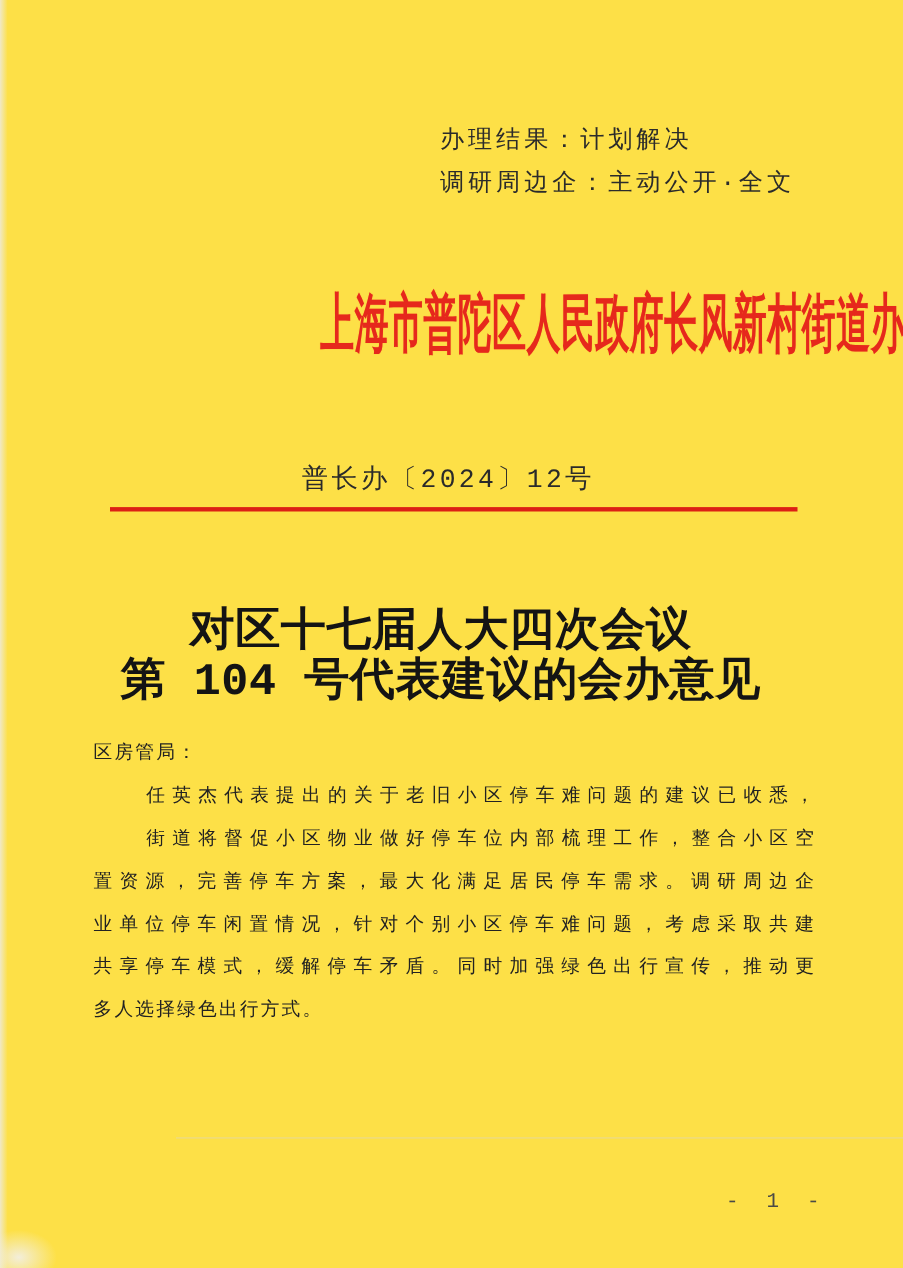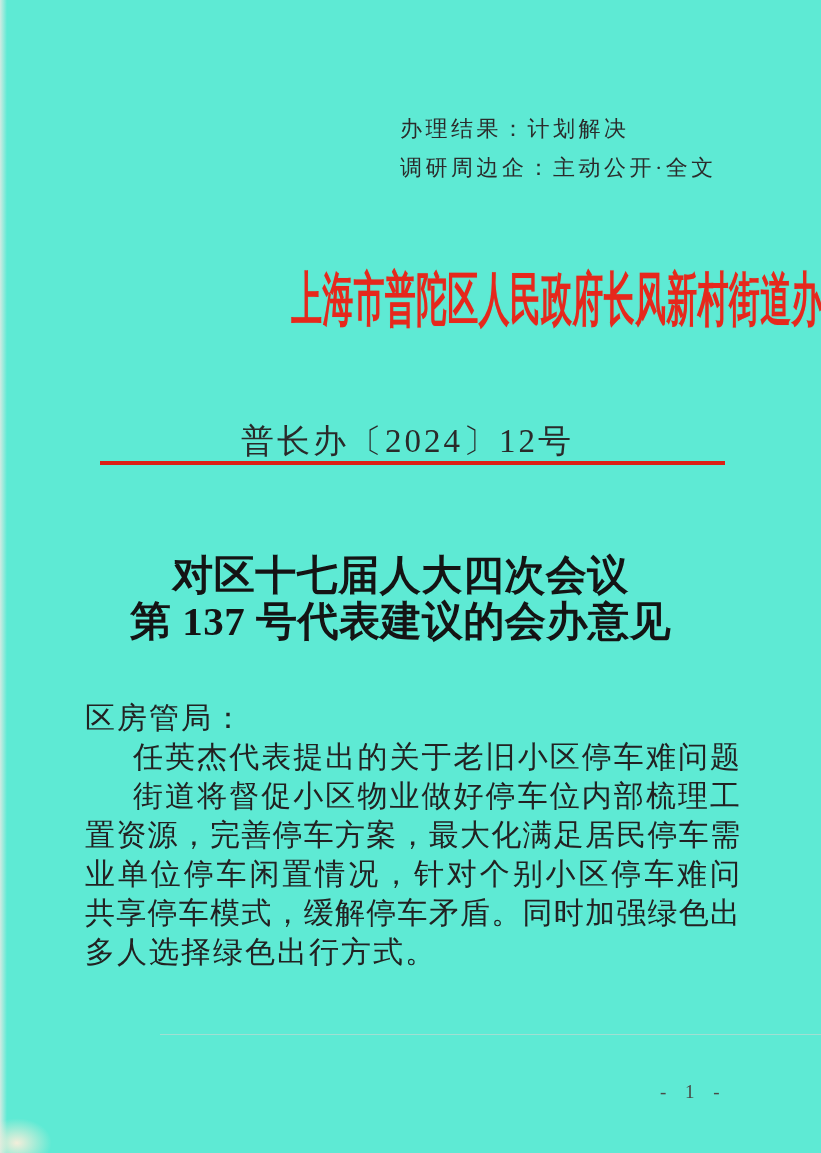--- a/index.html
+++ b/index.html
@@ -4,23 +4,23 @@
 <style>
   html, body {
     margin: 0;
     padding: 0;
     background: #ffffff;
   }
   .page {
     position: relative;
     width: 821px;
     height: 1153px;
-    background: #5eead4;
+    background: #fde047;
     overflow: hidden;
-    font-family: Liberation Serif, serif;
+    font-family: Liberation Mono, monospace;
     color: #1f1f1f;
   }
   
   .scan-edge-left {
     position: absolute;
     left: 0; top: 0;
     width: 7px; height: 1153px;
     background: linear-gradient(to right, #edebe6, rgba(255,255,255,0));
     opacity: .8;
   }
@@ -67,21 +67,21 @@
     transform-origin: 50% 50%;
     white-space: nowrap;
     text-shadow: 0 0 1px rgba(230,40,28,.4);
   }
 
   .doc-number {
     position: absolute;
     left: 80px; top: 419px;
     width: 655px;
     text-align: center;
-    font-size: 33px;
+    font-size: 24px;
     letter-spacing: 3px;
     color: #2a2a2a;
   }
 
   .red-rule {
     position: absolute;
     left: 100px; top: 461px;
     width: 625px; height: 4px;
     background: #dc2015;
   }
@@ -93,23 +93,23 @@
     text-align: center;
     font-weight: 700;
     font-size: 41px;
     line-height: 46px;
     letter-spacing: 0.5px;
     color: #141414;
   }
 
   .body-text {
     position: absolute;
-    left: 85px; top: 698px;
+    left: 85px; top: 666px;
     width: 656px;
-    font-size: 30px;
+    font-size: 17px;
     line-height: 39px;
     color: #222222;
   }
   .body-text .line {
     letter-spacing: 2px;
     white-space: nowrap;
   }
   .body-text .line.full {
     white-space: normal;
     letter-spacing: 1px;
@@ -148,21 +148,21 @@
   <div class="masthead">
     <span class="masthead-text">上海市普陀区人民政府长风新村街道办事处文件</span>
   </div>
 
   <div class="doc-number">普长办〔2024〕12号</div>
 
   <div class="red-rule"></div>
 
   <div class="subject">
     <div>对区十七届人大四次会议</div>
-    <div>第 137 号代表建议的会办意见</div>
+    <div>第 104 号代表建议的会办意见</div>
   </div>
 
   <div class="body-text">
     <div class="line">区房管局：</div>
     <div class="line full indent">任英杰代表提出的关于老旧小区停车难问题的建议已收悉，</div>
     <div class="line full indent">街道将督促小区物业做好停车位内部梳理工作，整合小区空</div>
     <div class="line full">置资源，完善停车方案，最大化满足居民停车需求。调研周边企</div>
     <div class="line full">业单位停车闲置情况，针对个别小区停车难问题，考虑采取共建</div>
     <div class="line full">共享停车模式，缓解停车矛盾。同时加强绿色出行宣传，推动更</div>
     <div class="line">多人选择绿色出行方式。</div>

